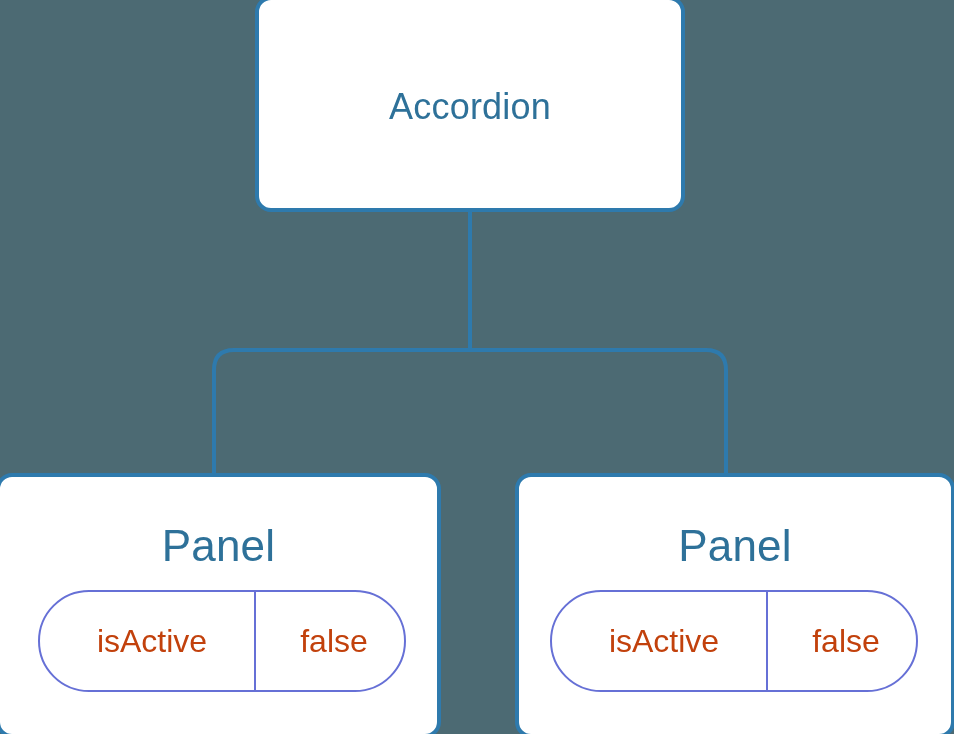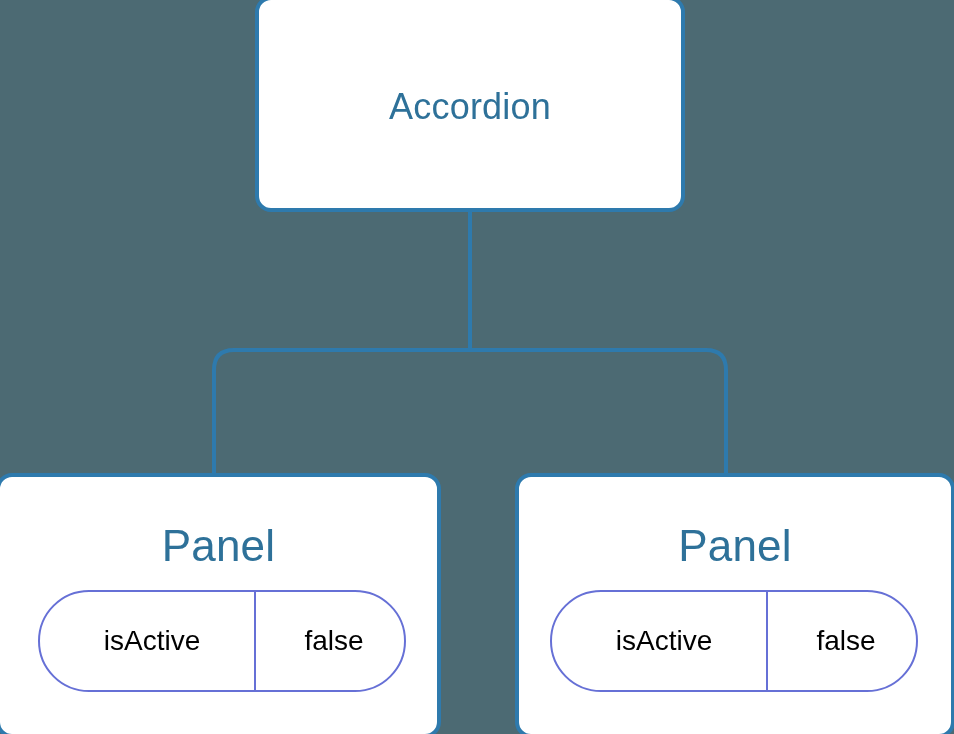--- a/index.html
+++ b/index.html
@@ -105,22 +105,22 @@
   }
   .node-child-right .prop-pill {
     left: 31px;
     top: 113px;
     width: 368px;
   }
   .prop-cell {
     display: flex;
     align-items: center;
     justify-content: center;
-    color: #000000;
-    font-size: 28px;
+    color: #c2410c;
+    font-size: 32px;
     white-space: nowrap;
     box-sizing: border-box;
   }
   .prop-key {
     flex: 0 0 214px;
     padding-left: 10px;
   }
   .prop-sep {
     flex: 0 0 2px;
     background: #6670d6;

